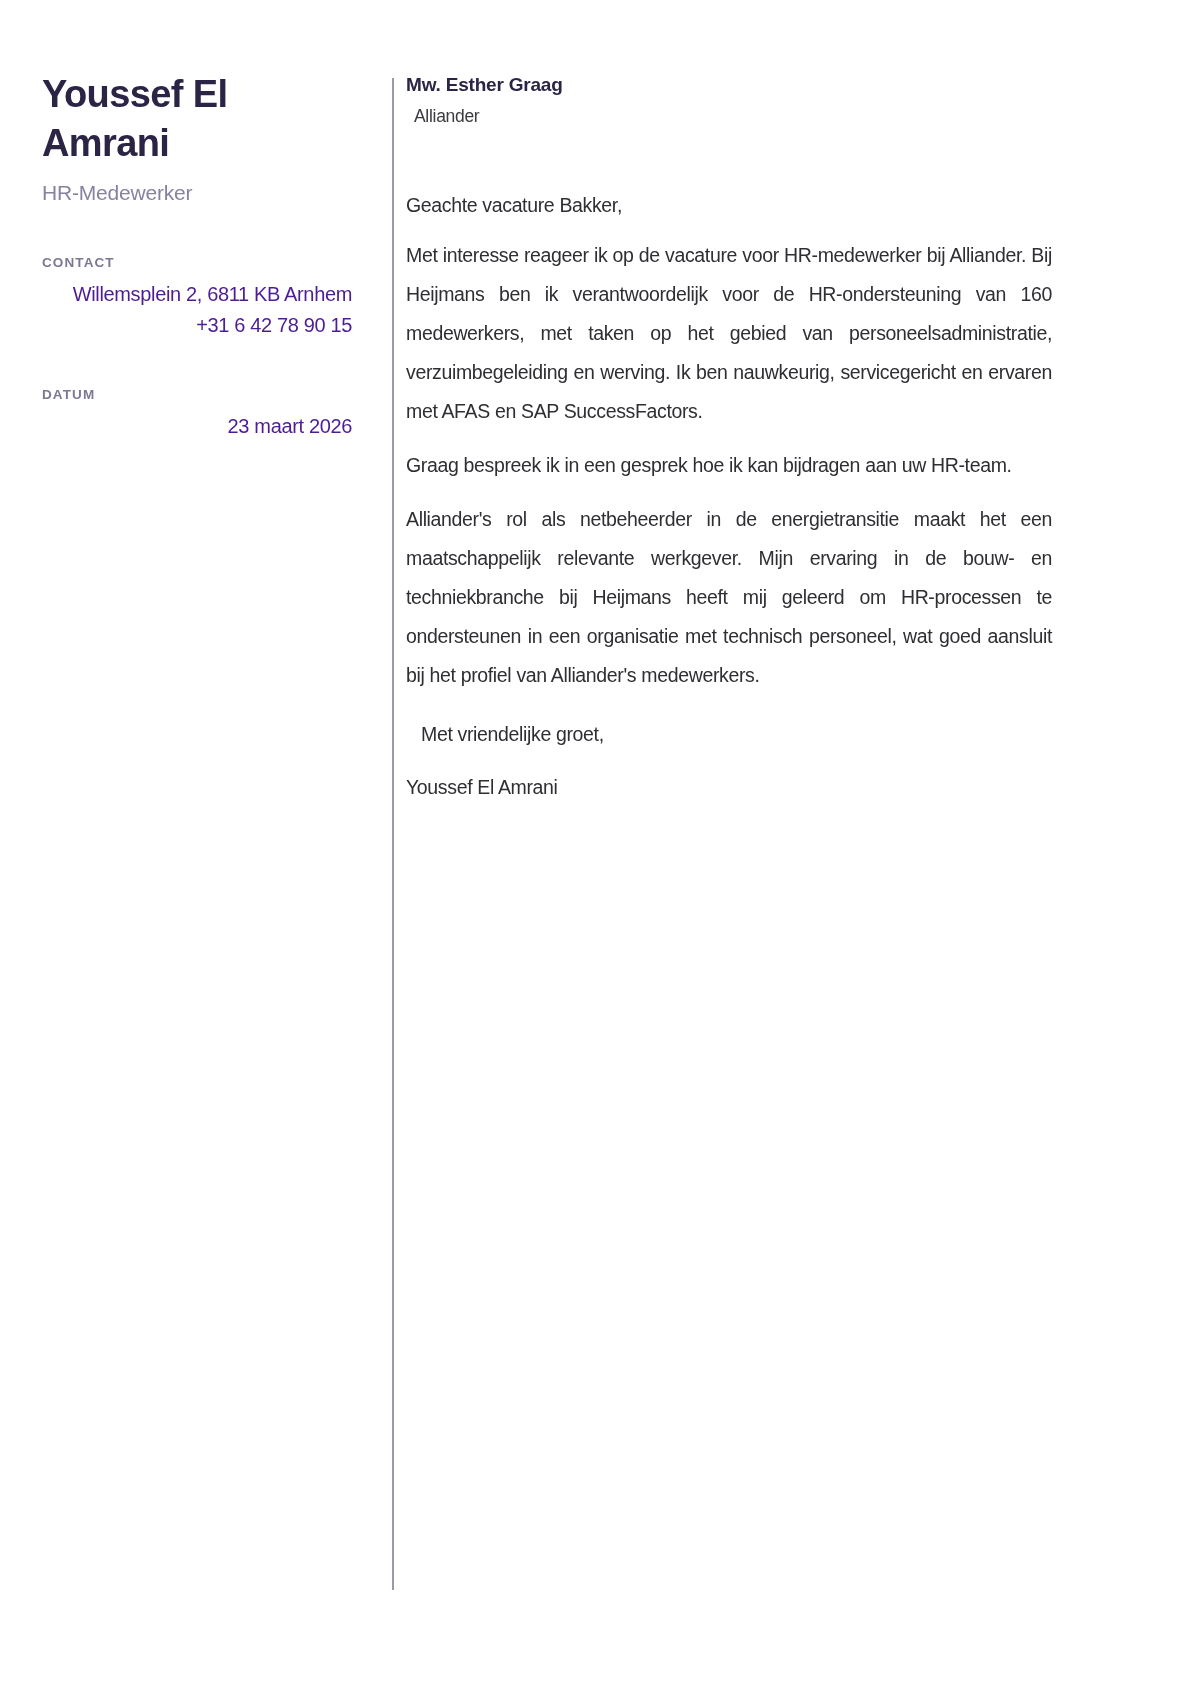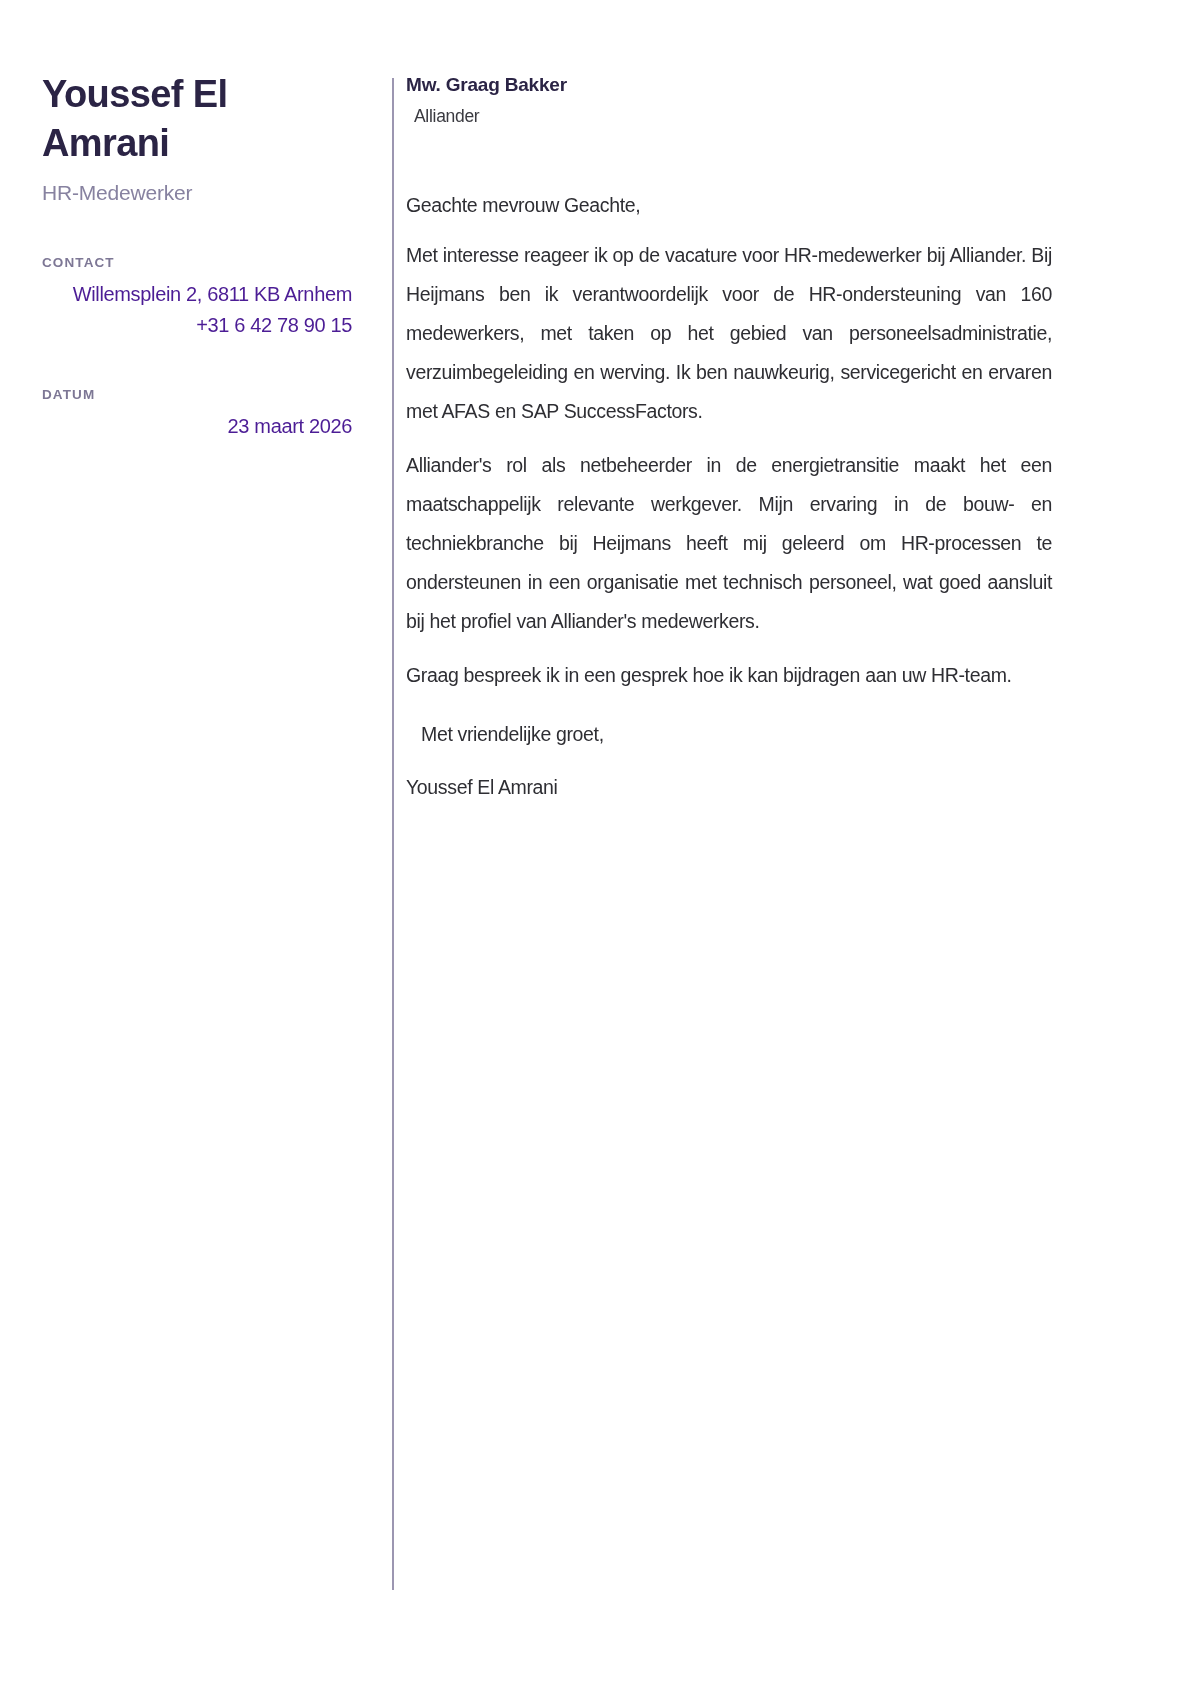--- a/index.html
+++ b/index.html
@@ -168,34 +168,34 @@
     <div class="section datum">
       <div class="section-label">DATUM</div>
       <div class="section-line">23 maart 2026</div>
     </div>
 
   </div>
 
   <div class="letter">
 
     <div class="recipient">
-      <div class="recipient-name">Mw. Graag Bakker</div>
+      <div class="recipient-name">Mw. Esther Graag</div>
       <div class="recipient-org">Alliander</div>
     </div>
 
     <div class="body-block">
 
-      <p class="salutation">Geachte mevrouw Geachte,</p>
+      <p class="salutation">Geachte vacature Bakker,</p>
 
       <p class="para">Met interesse reageer ik op de vacature voor HR-medewerker bij Alliander. Bij Heijmans ben ik verantwoordelijk voor de HR-ondersteuning van 160 medewerkers, met taken op het gebied van personeelsadministratie, verzuimbegeleiding en werving. Ik ben nauwkeurig, servicegericht en ervaren met AFAS en SAP SuccessFactors.</p>
 
+      <p class="para">Graag bespreek ik in een gesprek hoe ik kan bijdragen aan uw HR-team.</p>
+
       <p class="para">Alliander's rol als netbeheerder in de energietransitie maakt het een maatschappelijk relevante werkgever. Mijn ervaring in de bouw- en techniekbranche bij Heijmans heeft mij geleerd om HR-processen te ondersteunen in een organisatie met technisch personeel, wat goed aansluit bij het profiel van Alliander's medewerkers.</p>
 
-      <p class="para">Graag bespreek ik in een gesprek hoe ik kan bijdragen aan uw HR-team.</p>
-
       <p class="closing">Met vriendelijke groet,</p>
 
       <p class="signature">Youssef El Amrani</p>
 
     </div>
   </div>
 
 </div>
 
 </body></html>

